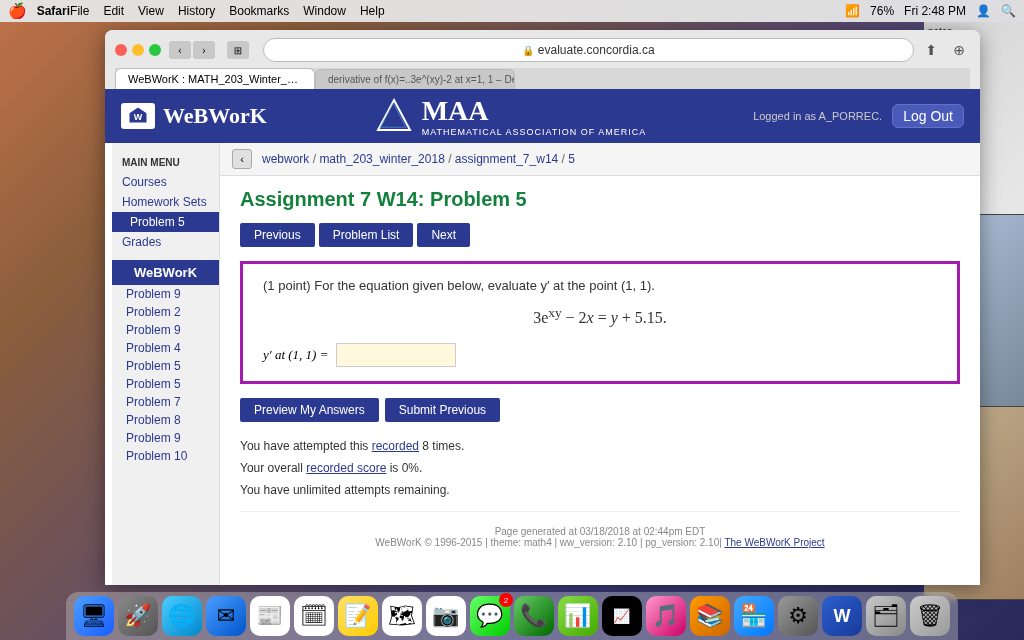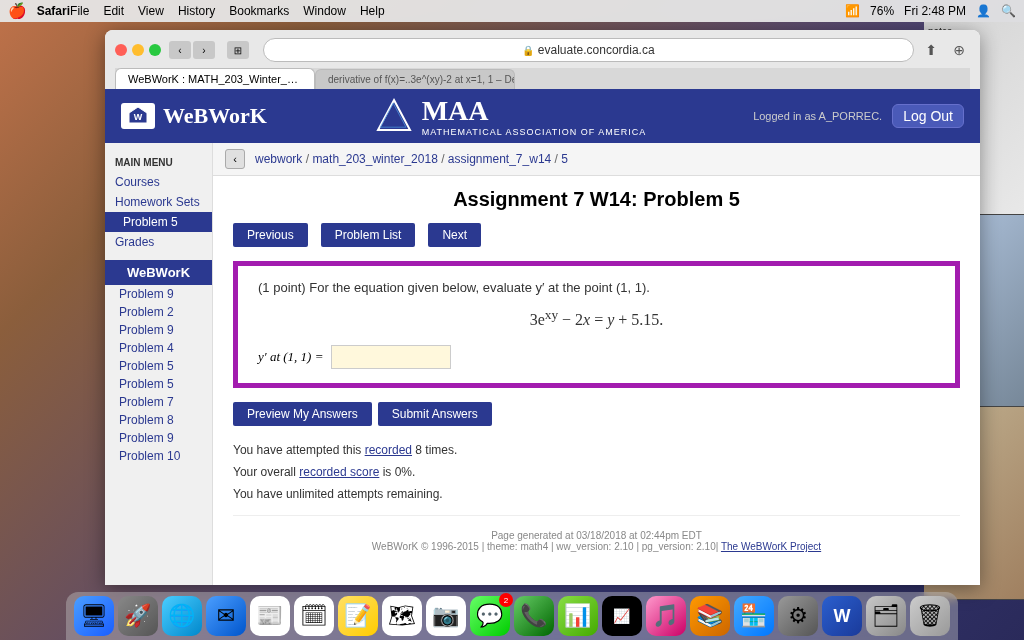--- a/index.html
+++ b/index.html
@@ -168,20 +168,21 @@
       cursor: pointer;
       border-radius: 6px;
     }
 
     
     .main-layout {
       display: flex;
       flex: 1;
       overflow: hidden;
       background: #fff;
+      padding-left: 7px;
     }
 
     
     .sidebar {
       width: 108px;
       background: #f0f0f0;
       border-right: 1px solid #ddd;
       flex-shrink: 0;
       padding: 10px 0;
       font-size: 12px;
@@ -261,42 +262,41 @@
     .breadcrumb-bar a { color: #2b3990; text-decoration: none; }
     .breadcrumb-bar .sep { color: #666; }
 
     .problem-area {
       padding: 12px 20px;
     }
 
     .problem-title {
       font-size: 20px;
       font-weight: bold;
-      color: #000000;
+      color: #15803d;
       margin-bottom: 12px;
-      text-align: center;
     }
 
     .nav-buttons {
       display: flex;
-      gap: 13px;
+      gap: 4px;
       margin-bottom: 14px;
     }
     .nav-button {
       padding: 5px 14px;
       font-size: 12px;
       background: #2b3990;
       color: #fff;
       border: none;
       cursor: pointer;
       border-radius: 2px;
     }
 
     .problem-box {
-      border: 5px solid #a21caf;
+      border: 3px solid #a21caf;
       padding: 14px 20px;
       margin-bottom: 14px;
       background: #fff;
     }
     .problem-text {
       font-size: 13px;
       color: #333;
       margin-bottom: 12px;
     }
     .math-equation {
@@ -593,21 +593,21 @@
               </div>
 
               <div class="answer-row">
                 <span><i>y</i>′ at (1, 1) =</span>
                 <input type="text" class="answer-input" value="" style="">
               </div>
             </div>
 
             <div class="action-buttons">
               <button class="action-button">Preview My Answers</button>
-              <button class="action-button">Submit Answers</button>
+              <button class="action-button">Submit Previous</button>
             </div>
 
             <div class="attempt-info">
               <div>You have attempted this <a href="#">recorded</a> 8 times.</div>
               <div>Your overall <a href="#">recorded score</a> is 0%.</div>
               <div>You have unlimited attempts remaining.</div>
             </div>
 
             <div class="page-footer">
               <div>Page generated at 03/18/2018 at 02:44pm EDT</div>

